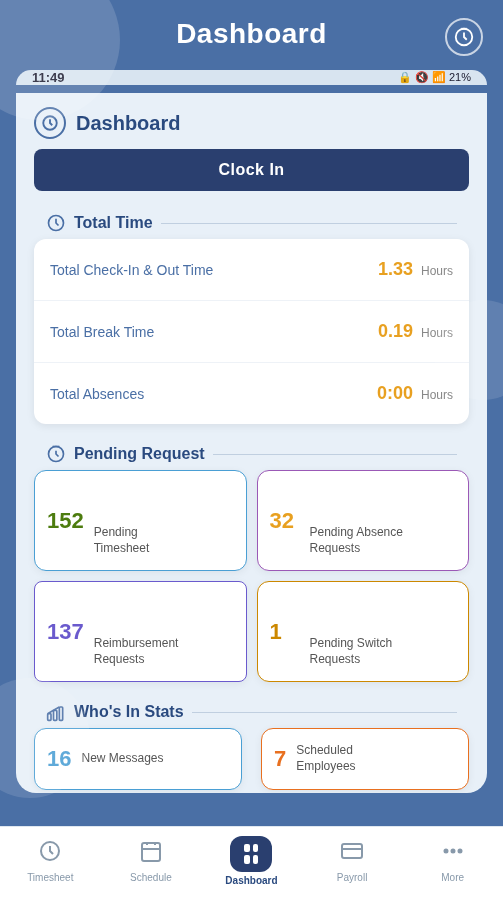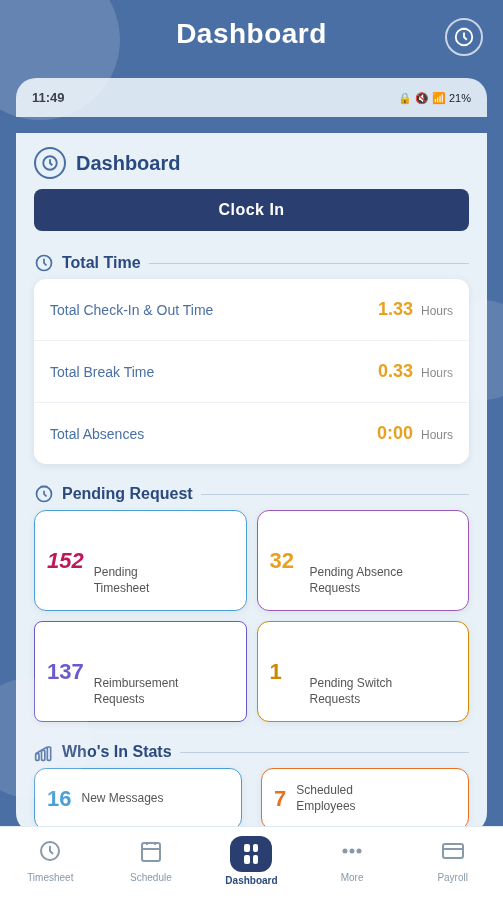--- a/index.html
+++ b/index.html
@@ -67,27 +67,27 @@
       align-items: center;
       justify-content: center;
       color: white;
       font-size: 18px;
     }
 
     
     .status-bar {
       display: flex;
       justify-content: space-between;
-      align-items: flex-end;
-      padding: 12px 16px;
+      align-items: center;
+      padding: 0 16px;
       font-size: 12px;
       color: #1a1a2e;
       background: #d8e4f0;
       border-radius: 20px 20px 0 0;
-      margin: 16px 16px;
+      margin: 8px 16px;
     }
     .status-left { font-weight: 600; font-size: 13px; }
     .status-right { display: flex; align-items: center; gap: 4px; font-size: 11px; }
 
     
     .main-card {
       background: #e8f0f8;
       margin: 0 16px;
       border-radius: 0 0 20px 20px;
       padding: 0 0 12px;
@@ -133,21 +133,21 @@
       font-weight: 600;
       cursor: pointer;
       letter-spacing: 0.5px;
     }
 
     
     .section-header {
       display: flex;
       align-items: center;
       gap: 8px;
-      padding: 8px 18px 6px;
+      padding: 8px 30px 6px;
     }
     .section-title {
       color: #2a4a7f;
       font-size: 16px;
       font-weight: 700;
     }
     .section-divider {
       flex: 1;
       height: 1px;
       background: #c0cfe0;
@@ -214,21 +214,21 @@
     .pending-card-blue { border-color: #4a9fd4; }
     .pending-card-purple { border-color: #9b59b6; }
     .pending-card-indigo { border-color: #6a5acd; border-radius: 8px; }
     .pending-card-orange { border-color: #cc8800; }
 
     .pending-number {
       font-size: 22px;
       font-weight: 800;
       min-width: 30px;
     }
-    .pending-number-blue { color: #be185d; font-style: italic; }
+    .pending-number-blue { color: #4d7c0f; }
     .pending-number-purple { color: #e8a020; }
     .pending-number-indigo { color: #6a5acd; }
     .pending-number-orange { color: #cc8800; }
 
     .pending-label {
       font-size: 12px;
       color: #555;
       font-weight: 500;
       line-height: 1.3;
       margin-top: 40px;
@@ -415,21 +415,21 @@
     <div class="stat-row">
       <span class="stat-label">Total  Check-In &amp; Out Time</span>
       <div class="stat-value">
         <span class="stat-number">1.33</span>
         <span class="stat-unit">Hours</span>
       </div>
     </div>
     <div class="stat-row">
       <span class="stat-label">Total  Break Time</span>
       <div class="stat-value">
-        <span class="stat-number">0.33</span>
+        <span class="stat-number">0.19</span>
         <span class="stat-unit">Hours</span>
       </div>
     </div>
     <div class="stat-row">
       <span class="stat-label">Total  Absences</span>
       <div class="stat-value">
         <span class="stat-number-zero">0:00</span>
         <span class="stat-unit">Hours</span>
       </div>
     </div>
@@ -528,29 +528,29 @@
       <div class="nav-dashboard-sq"></div>
       <div class="nav-dashboard-sq"></div>
       <div class="nav-dashboard-sq"></div>
       <div class="nav-dashboard-sq"></div>
     </div>
     <span class="nav-label nav-label-active">Dashboard</span>
   </div>
   <div class="nav-item">
     <span class="nav-icon">
       <svg width="24" height="24" viewBox="0 0 24 24" fill="none" stroke="#8899aa" stroke-width="2">
+        <rect x="2" y="5" width="20" height="14" rx="2"></rect>
+        <line x1="2" y1="10" x2="22" y2="10"></line>
+      </svg>
+    </span>
+    <span class="nav-label">Payroll</span>
+  </div>
+  <div class="nav-item">
+    <span class="nav-icon">
+      <svg width="24" height="24" viewBox="0 0 24 24" fill="none" stroke="#8899aa" stroke-width="2">
         <circle cx="5" cy="12" r="1.5" fill="#8899aa"></circle>
         <circle cx="12" cy="12" r="1.5" fill="#8899aa"></circle>
         <circle cx="19" cy="12" r="1.5" fill="#8899aa"></circle>
       </svg>
     </span>
     <span class="nav-label">More</span>
   </div>
-  <div class="nav-item">
-    <span class="nav-icon">
-      <svg width="24" height="24" viewBox="0 0 24 24" fill="none" stroke="#8899aa" stroke-width="2">
-        <rect x="2" y="5" width="20" height="14" rx="2"></rect>
-        <line x1="2" y1="10" x2="22" y2="10"></line>
-      </svg>
-    </span>
-    <span class="nav-label">Payroll</span>
-  </div>
 </div>
 
 </body></html>

